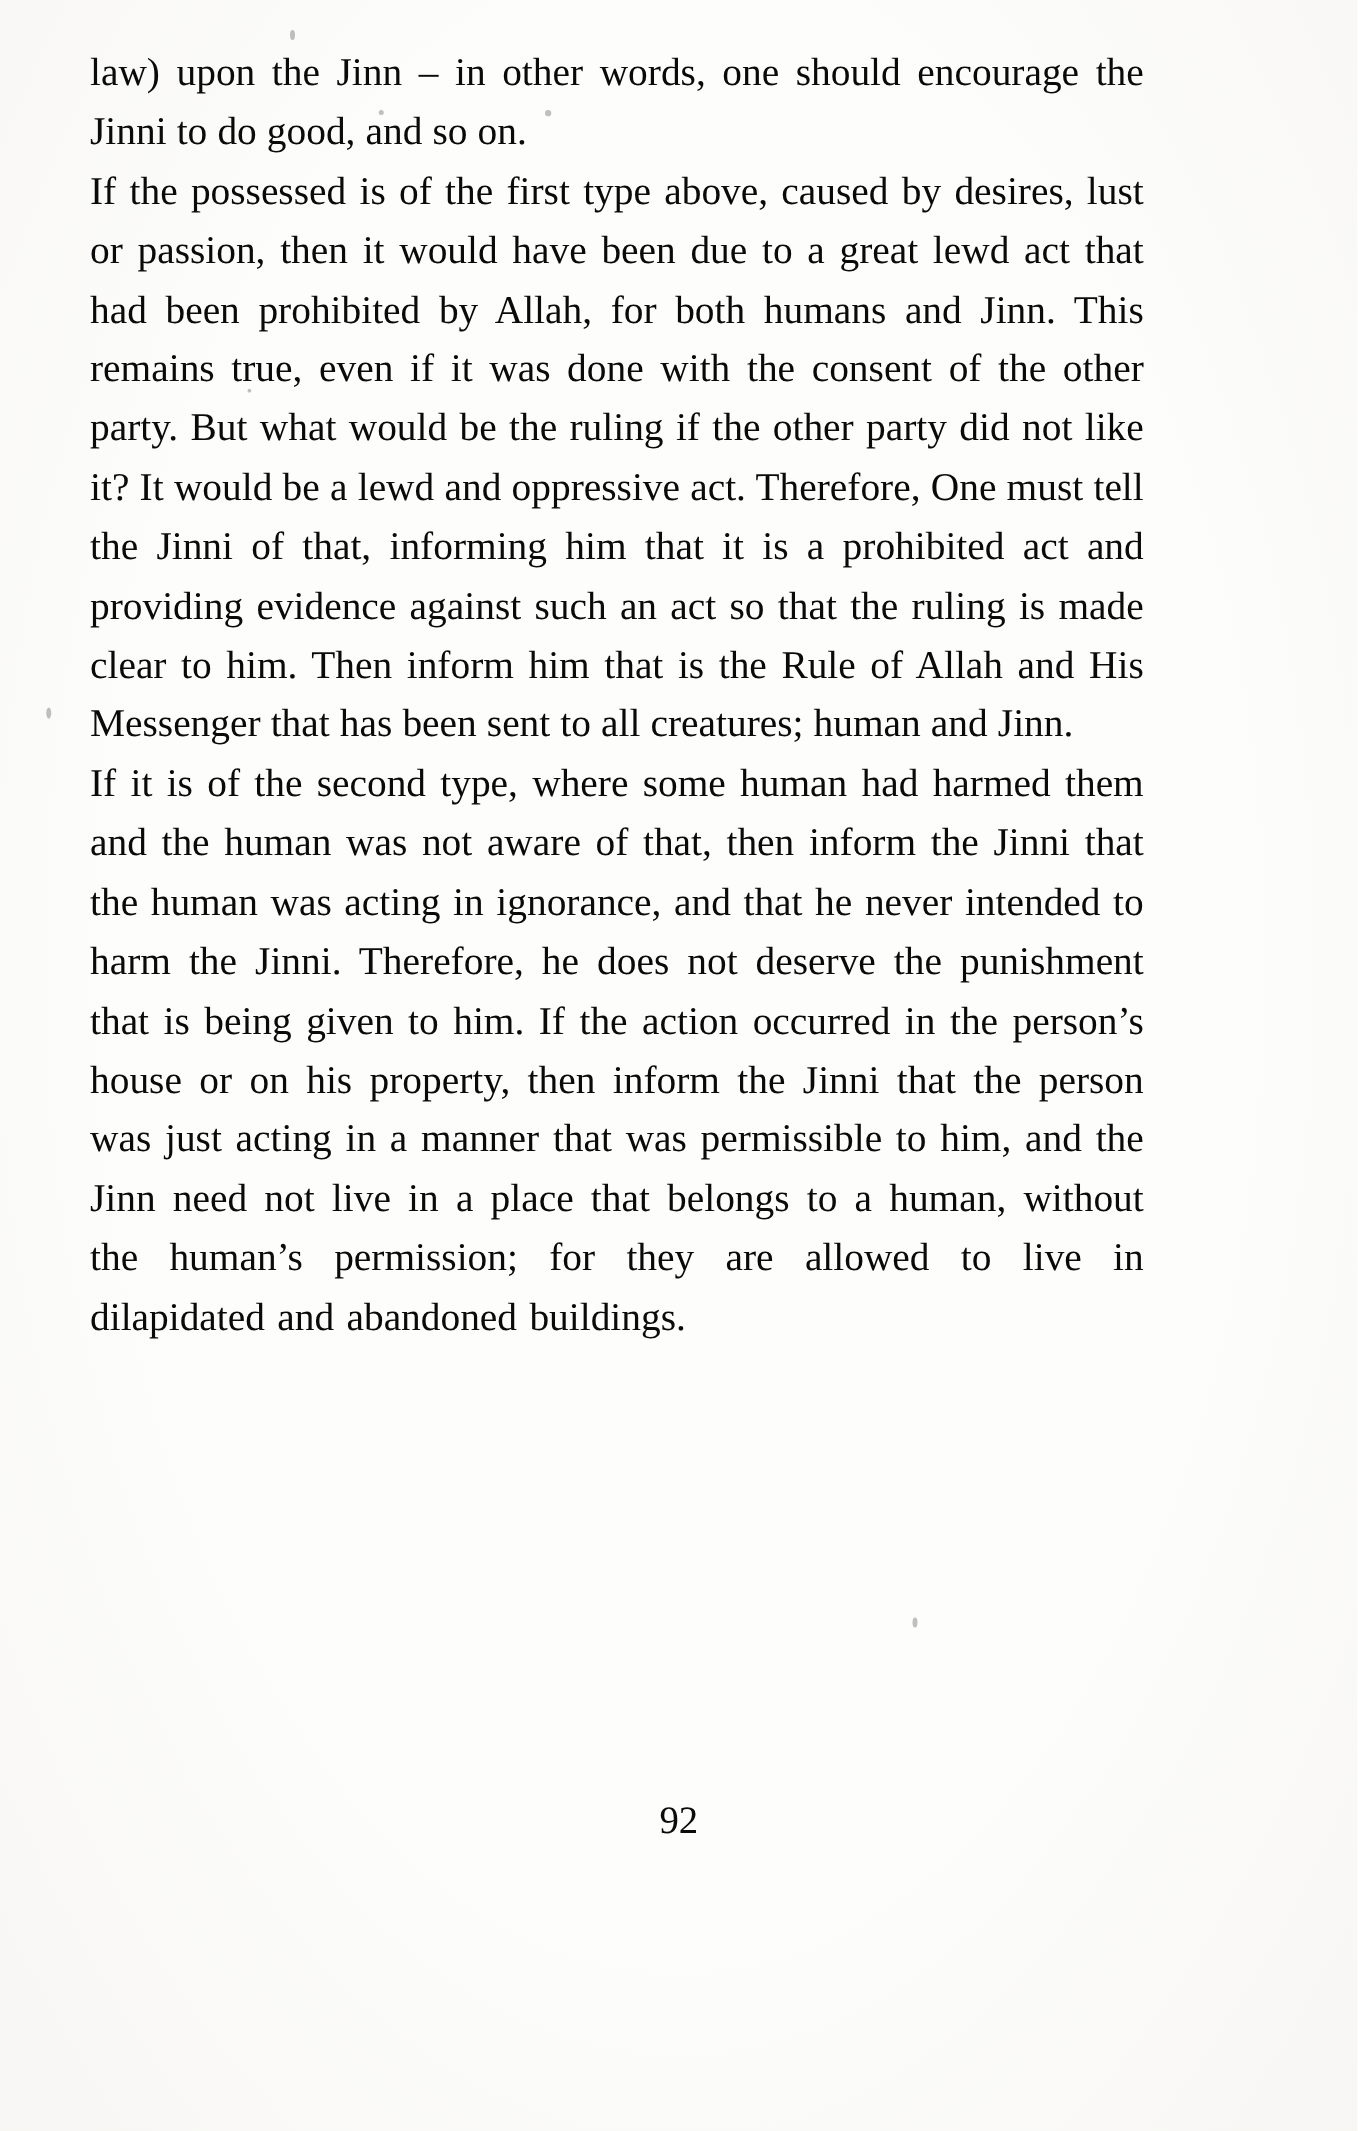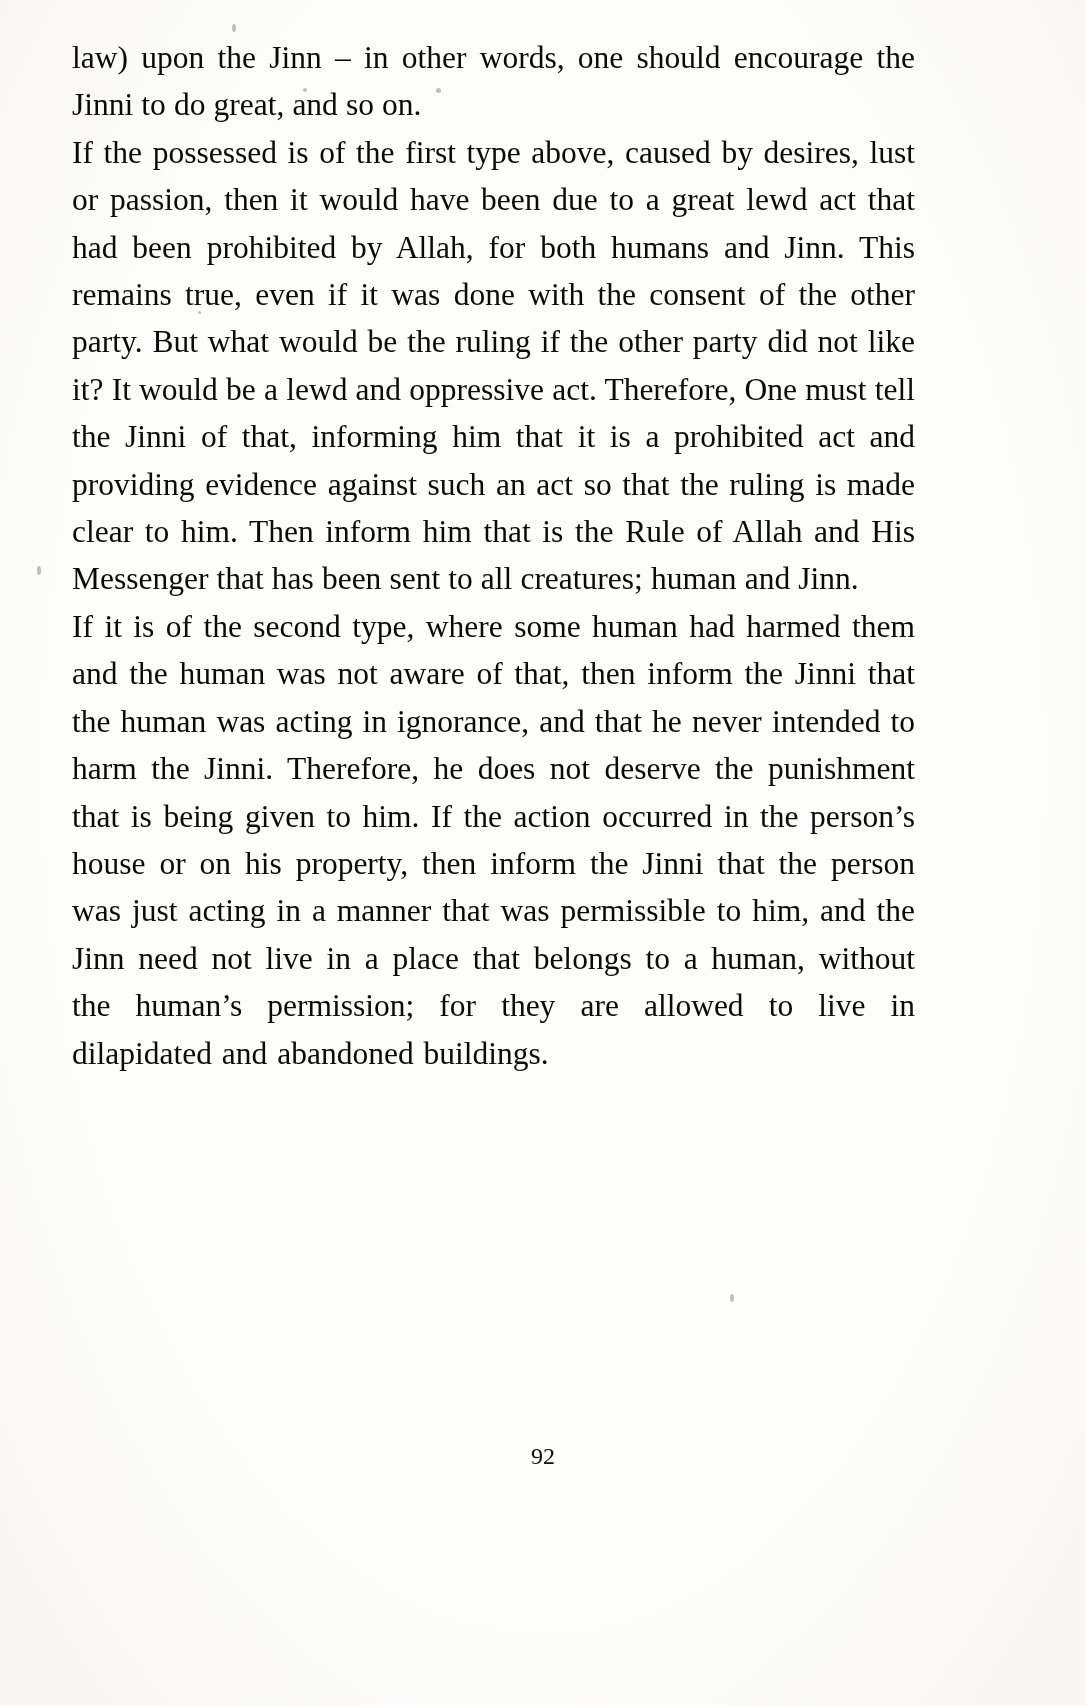--- a/index.html
+++ b/index.html
@@ -54,21 +54,21 @@
   p.para + p.para {
   }
   p.para.looser { word-spacing: 2.0px; }
 
   .page-number {
     position: absolute;
     left: 0;
     right: 0;
     top: 1437px;
     text-align: center;
-    font-size: 24px;
+    font-size: 31px;
     line-height: 38px;
     color: #0b0b0b;
     font-family: "Liberation Serif", "DejaVu Serif", serif;
   }
 
   
   .speck {
     position: absolute;
     background: #8d8d8d;
     border-radius: 50%;
@@ -85,21 +85,21 @@
 
   <div class="speck" style="left:232px; top:24px; width:4px; height:8px;"></div>
   <div class="speck" style="left:303px; top:88px; width:4px; height:4px;"></div>
   <div class="speck" style="left:436px; top:88px; width:5px; height:5px;"></div>
   <div class="speck" style="left:37px; top:566px; width:4px; height:9px;"></div>
   <div class="speck" style="left:730px; top:1294px; width:4px; height:8px;"></div>
   <div class="speck" style="left:198px; top:311px; width:3px; height:3px;"></div>
 
   <div class="text-column">
 
-    <p class="para">law) upon the Jinn – in other words, one should encourage the Jinni to do great, and so on.</p>
+    <p class="para">law) upon the Jinn – in other words, one should encourage the Jinni to do good, and so on.</p>
 
     <p class="para">If the possessed is of the first type above, caused by desires, lust or passion, then it would have been due to a great lewd act that had been prohibited by Allah, for both humans and Jinn. This remains true, even if it was done with the consent of the other party. But what would be the ruling if the other party did not like it? It would be a lewd and oppressive act. Therefore, One must tell the Jinni of that, informing him that it is a prohibited act and providing evidence against such an act so that the ruling is made clear to him. Then inform him that is the Rule of Allah and His Messenger that has been sent to all creatures; human and Jinn.</p>
 
     <p class="para looser">If it is of the second type, where some human had harmed them and the human was not aware of that, then inform the Jinni that the human was acting in ignorance, and that he never intended to harm the Jinni. Therefore, he does not deserve the punishment that is being given to him. If the action occurred in the person’s house or on his property, then inform the Jinni that the person was just acting in a manner that was permissible to him, and the Jinn need not live in a place that belongs to a human, without the human’s permission; for they are allowed to live in dilapidated and abandoned buildings.</p>
 
   </div>
 
   <div class="page-number">92</div>
 
 </div>

